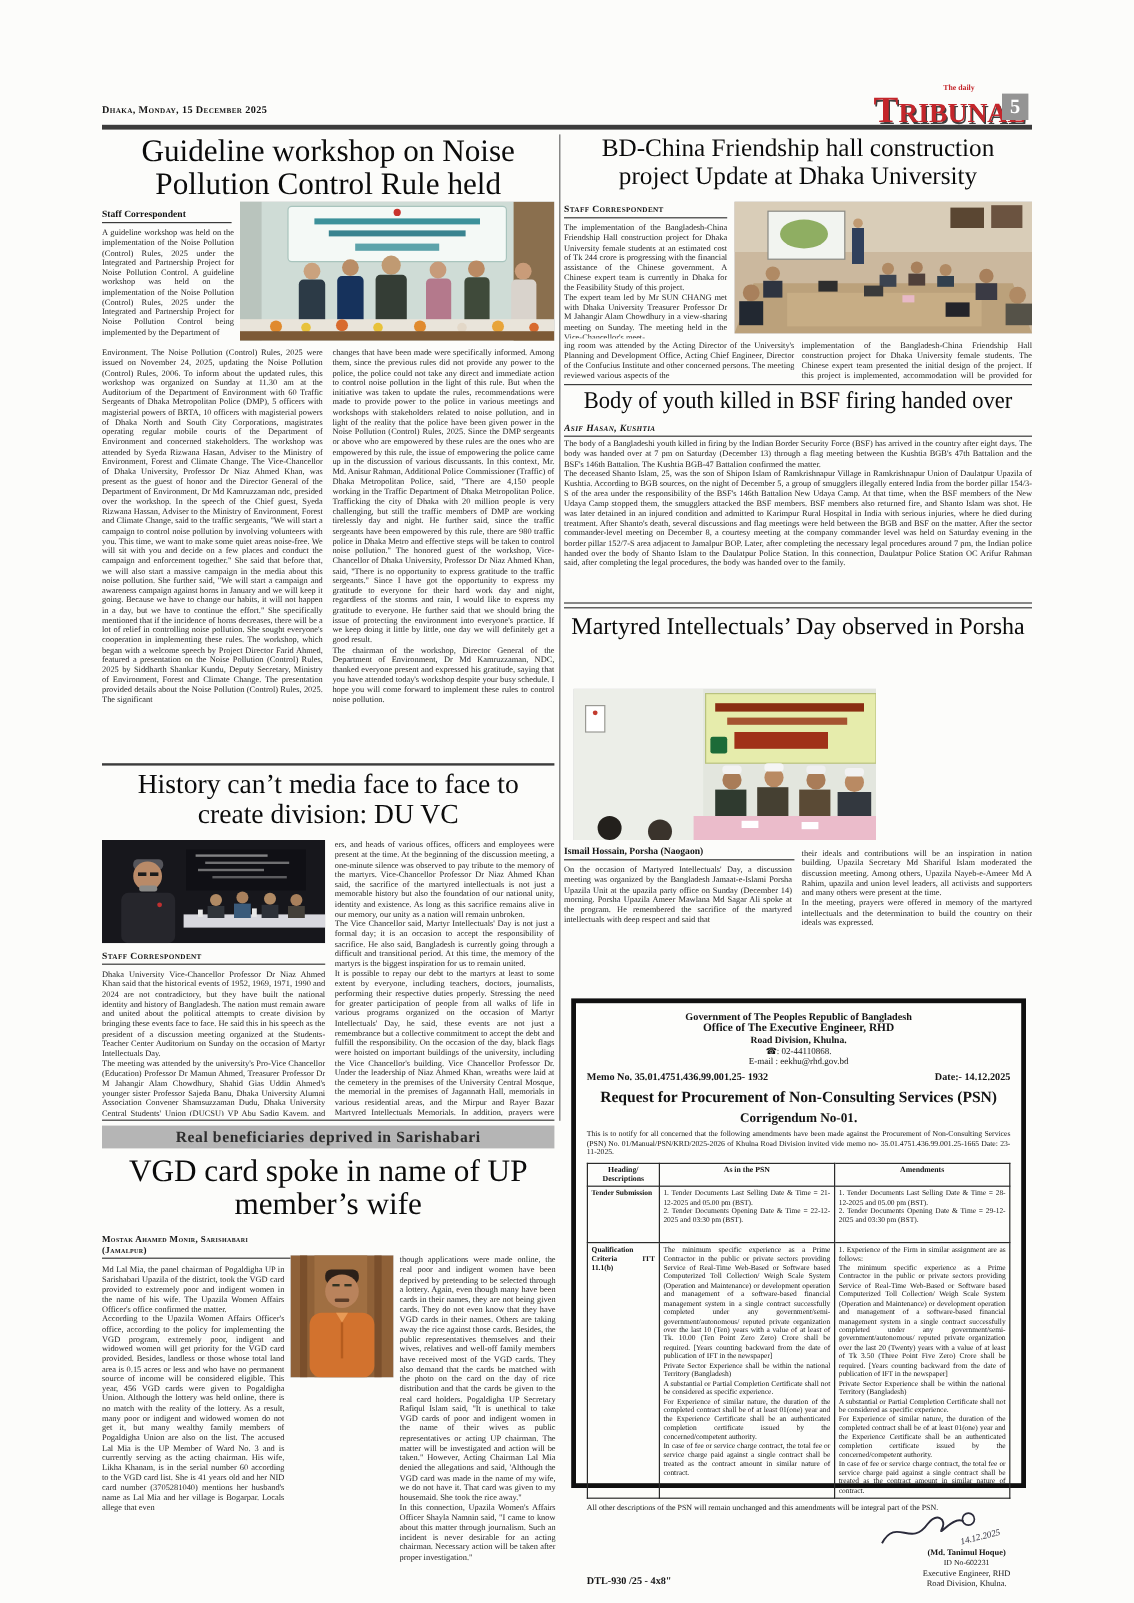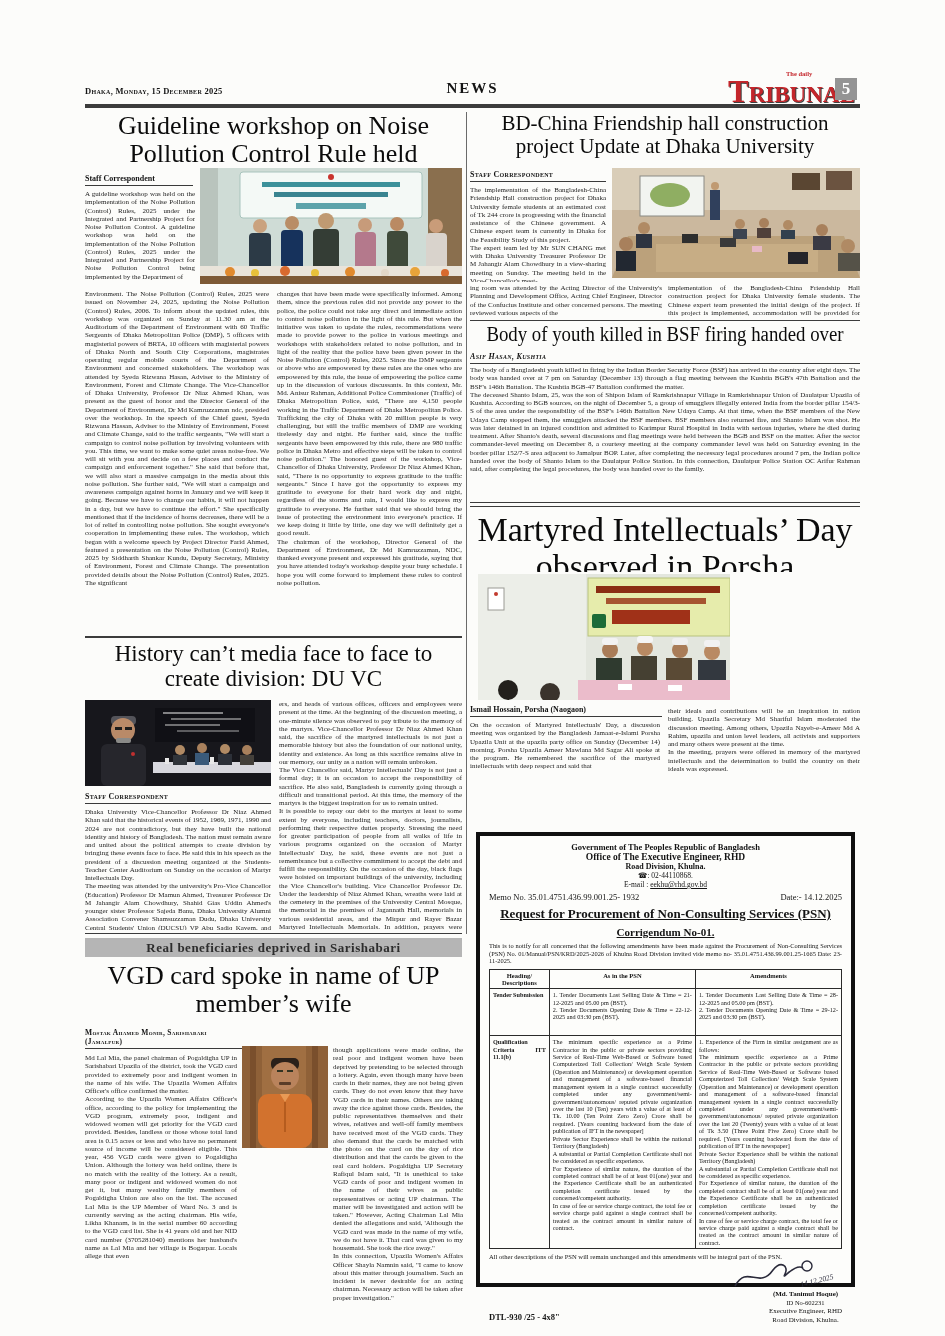--- a/index.html
+++ b/index.html
@@ -20,30 +20,29 @@
           font-family:"Liberation Serif",serif;font-size:23px;letter-spacing:0;}
   .masthead-name::first-letter{font-size:31px;}
   .pagenum{background:#949494;color:#fff;font-weight:bold;font-size:17px;
           width:22px;height:22px;text-align:center;line-height:22px;}
   .notice{border:4px solid #101010;background:#fdfdfb;font-family:"Liberation Serif",serif;}
   .notice table{border-collapse:collapse;width:100%;table-layout:fixed;}
   .notice th,.notice td{border:1px solid #2b2b2b;vertical-align:top;padding:2px 3px;overflow:hidden;}
   .notice th{font-size:6.5px;text-align:center;font-weight:bold;}
   .cellsm{font-size:6.2px;line-height:1.2;text-align:justify;white-space:pre-line;}
   .ctr{text-align:center;}
-  .und{text-decoration:underline;}
+  .und{}
   .photo{overflow:hidden;background:#ccc;}
 </style>
 </head>
 <body>
 
 <div class="page">
 
   <div class="abs sc" style="left:85px;top:86px;font-size:8.5px;font-weight:bold;">Dhaka, Monday, 15 December 2025</div>
-  <div class="abs" style="left:85px;top:80px;width:775px;text-align:center;font-size:15px;font-weight:bold;letter-spacing:2px;">NEWS</div>
   <div class="abs" style="left:728px;top:70px;width:132px;height:32px;">
     <span class="abs" style="left:58px;top:0;font-size:6.5px;color:#c4262b;font-weight:bold;">The daily</span>
     <span class="abs masthead-name" style="left:0;top:4px;">TRIBUNAL</span>
     <span class="abs pagenum" style="left:107px;top:8px;">5</span>
   </div>
   <div class="abs rule" style="left:85px;top:104px;width:775px;height:4px;"></div>
   <div class="abs" style="left:466px;top:112px;width:1px;height:822px;background:#6a6a6a;"></div>
 
   <div>
     <div class="abs headline" style="left:85px;top:112px;width:377px;font-size:26px;height:62px;">Guideline workshop on Noise Pollution Control Rule held</div>
@@ -206,21 +205,21 @@
 
   <div>
     <div class="abs headline" style="left:470px;top:324px;width:390px;font-size:20px;white-space:nowrap;transform:scaleX(.94);transform-origin:center;">Body of youth killed in BSF firing handed over</div>
     <div class="abs byline sc" style="left:470px;top:352px;width:390px;font-style:italic;">Asif Hasan, Kushtia</div>
     <div class="abs bodytxt" style="left:470px;top:366px;width:390px;height:132px;">The body of a Bangladeshi youth killed in firing by the Indian Border Security Force (BSF) has arrived in the country after eight days. The body was handed over at 7 pm on Saturday (December 13) through a flag meeting between the Kushtia BGB's 47th Battalion and the BSF's 146th Battalion. The Kushtia BGB-47 Battalion confirmed the matter.
 The deceased Shanto Islam, 25, was the son of Shipon Islam of Ramkrishnapur Village in Ramkrishnapur Union of Daulatpur Upazila of Kushtia. According to BGB sources, on the night of December 5, a group of smugglers illegally entered India from the border pillar 154/3-S of the area under the responsibility of the BSF's 146th Battalion New Udaya Camp. At that time, when the BSF members of the New Udaya Camp stopped them, the smugglers attacked the BSF members. BSF members also returned fire, and Shanto Islam was shot. He was later detained in an injured condition and admitted to Karimpur Rural Hospital in India with serious injuries, where he died during treatment. After Shanto's death, several discussions and flag meetings were held between the BGB and BSF on the matter. After the sector commander-level meeting on December 8, a courtesy meeting at the company commander level was held on Saturday evening in the border pillar 152/7-S area adjacent to Jamalpur BOP. Later, after completing the necessary legal procedures around 7 pm, the Indian police handed over the body of Shanto Islam to the Daulatpur Police Station. In this connection, Daulatpur Police Station OC Arifur Rahman said, after completing the legal procedures, the body was handed over to the family.</div>
     <div class="abs dbl" style="left:470px;top:502px;width:390px;"></div>
   </div>
 
   <div>
-    <div class="abs headline" style="left:470px;top:512px;width:390px;font-size:34px;height:60px;">Martyred Intellectuals’ Day observed in Porsha</div>
+    <div class="abs headline" style="left:470px;top:512px;width:390px;font-size:20px;height:60px;">Martyred Intellectuals’ Day observed in Porsha</div>
 
     <div class="abs photo" style="left:478px;top:574px;width:252px;height:126px;">
       <svg width="252" height="126" viewBox="0 0 252 126">
         <rect x="0" y="0" width="252" height="126" fill="#e3e6de"></rect>
         <rect x="0" y="0" width="108" height="126" fill="#eceee8"></rect>
         <rect x="10" y="14" width="16" height="22" fill="#ffffff" stroke="#9a9a94"></rect>
         <circle cx="18" cy="20" r="2" fill="#c23a2e"></circle>
         <rect x="110" y="4" width="142" height="58" fill="#e6ecac" stroke="#b8c27e"></rect>
         <rect x="118" y="12" width="124" height="7" fill="#8a2d12"></rect>
         <rect x="128" y="24" width="100" height="6" fill="#9a3a1a" opacity=".85"></rect>
@@ -245,29 +244,29 @@
           <circle cx="72" cy="119" r="10" fill="#3a332c"></circle>
       </svg>
     </div>
 
     <div class="abs byline" style="left:470px;top:705px;width:192px;">Ismail Hossain, Porsha (Naogaon)</div>
     <div class="abs bodytxt" style="left:470px;top:721px;width:190px;height:80px;">On the occasion of Martyred Intellectuals' Day, a discussion meeting was organized by the Bangladesh Jamaat-e-Islami Porsha Upazila Unit at the upazila party office on Sunday (December 14) morning. Porsha Upazila Ameer Mawlana Md Sagar Ali spoke at the program. He remembered the sacrifice of the martyred intellectuals with deep respect and said that</div>
     <div class="abs bodytxt" style="left:668px;top:707px;width:192px;height:94px;">their ideals and contributions will be an inspiration in nation building. Upazila Secretary Md Shariful Islam moderated the discussion meeting. Among others, Upazila Nayeb-e-Ameer Md A Rahim, upazila and union level leaders, all activists and supporters and many others were present at the time.
 In the meeting, prayers were offered in memory of the martyred intellectuals and the determination to build the country on their ideals was expressed.</div>
   </div>
 
-  <div class="abs notice" style="left:476px;top:832px;width:379px;height:455px;box-sizing:border-box;padding:6px 9px;">
+  <div class="abs notice" style="left:476px;top:832px;width:379px;height:408px;box-sizing:border-box;padding:6px 9px;">
     <div class="ctr" style="font-size:8.5px;font-weight:bold;">Government of The Peoples Republic of Bangladesh</div>
     <div class="ctr" style="font-size:9.5px;font-weight:bold;">Office of The Executive Engineer, RHD</div>
     <div class="ctr" style="font-size:8px;font-weight:bold;">Road Division, Khulna.</div>
     <div class="ctr" style="font-size:7.5px;">☎: 02-44110868.</div>
     <div class="ctr" style="font-size:7.5px;">
       <span>E-mail : </span><span class="und">eekhu@rhd.gov.bd</span>
     </div>
-    <div style="display:flex;justify-content:space-between;margin-top:3px;font-weight:normal;font-size:8.5px;">
+    <div style="display:flex;justify-content:space-between;margin-top:3px;font-weight:bold;font-size:8.5px;">
       <span>Memo No. 35.01.4751.436.99.001.25- 1932</span>
       <span>Date:- 14.12.2025</span>
     </div>
     <div class="ctr und" style="font-size:13px;font-weight:bold;margin-top:4px;">Request for Procurement of Non-Consulting Services (PSN)</div>
     <div class="ctr und" style="font-size:11px;font-weight:bold;margin-top:4px;">Corrigendum No-01.</div>
     <div class="cellsm" style="margin-top:4px;font-size:6.4px;">This is to notify for all concerned that the following amendments have been made against the Procurement of Non-Consulting Services (PSN) No. 01/Manual/PSN/KRD/2025-2026 of Khulna Road Division invited vide memo no- 35.01.4751.436.99.001.25-1665 Date: 23-11-2025.</div>
 
     <table style="margin-top:4px;">
       <colgroup>
           <col style="width:17%">

